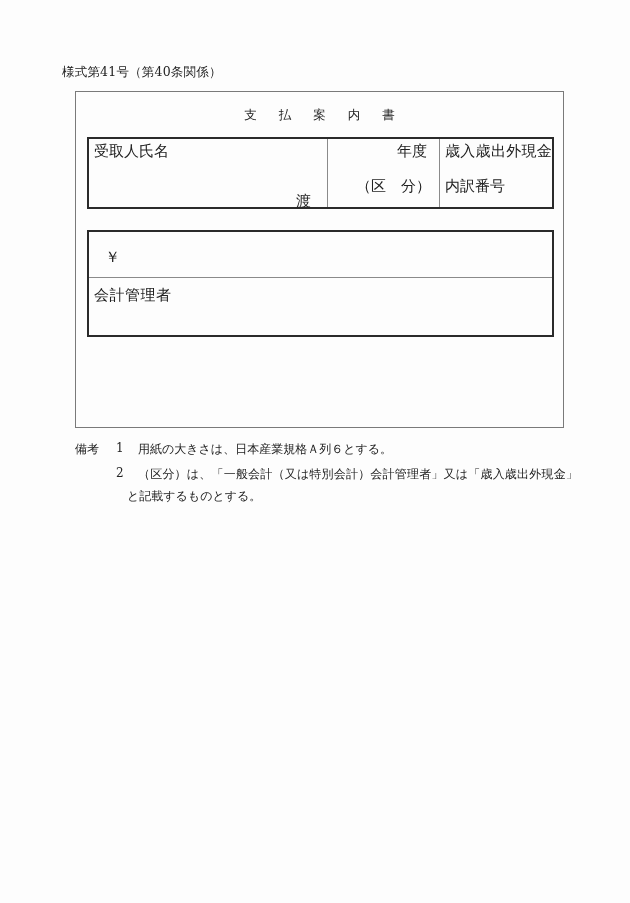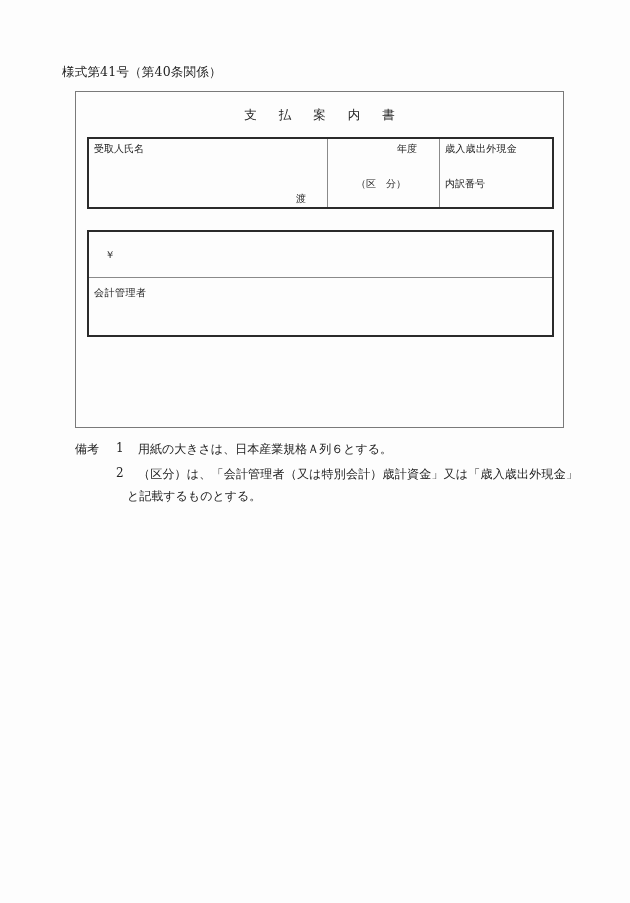--- a/index.html
+++ b/index.html
@@ -8,21 +8,21 @@
     font-family: "DejaVu Serif", "Liberation Serif", serif; color: #222;
     overflow: hidden;
   }
   .abs { position: absolute; }
   .form-label { left: 62px; top: 64px; font-size: 12.5px; letter-spacing: 0.2px; }
   .frame { left: 75px; top: 91px; width: 489px; height: 337px; border: 1px solid #7a7a7a; box-sizing: border-box; }
   .title { left: 75px; width: 489px; top: 107px; text-align: center; font-size: 12.5px; word-spacing: 0; }
   .title span { display: inline-block; margin: 0 11px; }
   .tbl1 { left: 87px; top: 137px; width: 467px; height: 72px; border: 2px solid #2a2a2a; box-sizing: border-box; }
   .vline { position: absolute; top: 0; bottom: 0; width: 1px; background: #8a8a8a; }
-  .cell-text { position: absolute; font-size: 10px; white-space: nowrap; }
+  .cell-text { position: absolute; font-size: 15px; white-space: nowrap; }
   .tbl2 { left: 87px; top: 230px; width: 467px; height: 107px; border: 2px solid #2a2a2a; box-sizing: border-box; }
   .hline { position: absolute; left: 0; right: 0; height: 1px; background: #8a8a8a; }
   .notes { font-size: 12px; white-space: nowrap; }
 </style>
 </head>
 <body>
 
 <div class="abs form-label">様式第41号（第40条関係）</div>
 
 <div class="abs frame"></div>
@@ -48,14 +48,14 @@
 <div class="abs tbl2">
   <div class="cell-text" style="left:16px; top:16px;">￥</div>
   <div class="hline" style="top:45px;"></div>
   <div class="cell-text" style="left:5px; top:54px; letter-spacing:0.5px;text-align:right;">会計管理者</div>
 </div>
 
 <div class="abs notes" style="left:75px; top:441px;">備考</div>
 <div class="abs notes" style="left:116px; top:441px;">1</div>
 <div class="abs notes" style="left:138px; top:441px;">用紙の大きさは、日本産業規格Ａ列６とする。</div>
 <div class="abs notes" style="left:116px; top:466px;">2</div>
-<div class="abs notes" style="left:138px; top:466px; letter-spacing:0.2px;">（区分）は、「会計管理者（又は特別会計）歳計資金」又は「歳入歳出外現金」</div>
+<div class="abs notes" style="left:138px; top:466px; letter-spacing:0.2px;">（区分）は、「一般会計（又は特別会計）会計管理者」又は「歳入歳出外現金」</div>
 <div class="abs notes" style="left:127px; top:488px;">と記載するものとする。</div>
 
 </body></html>

